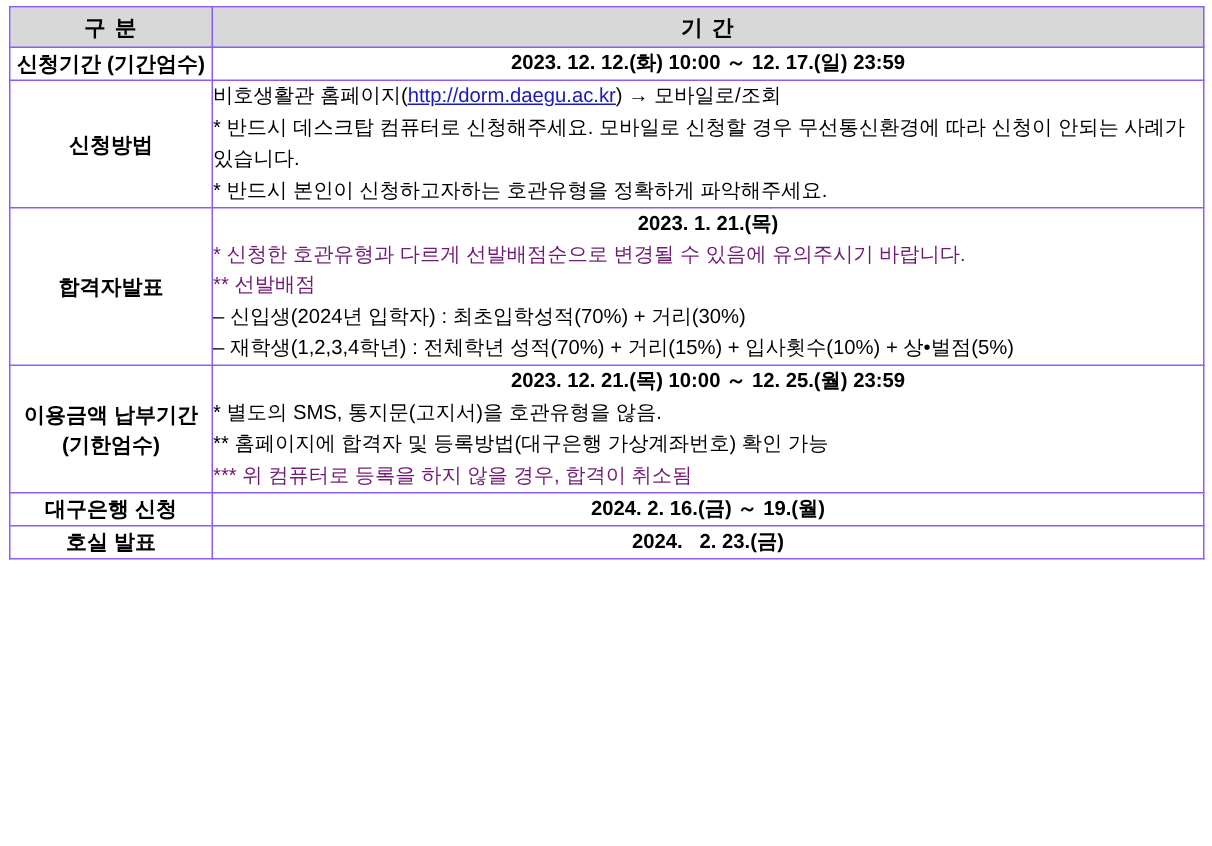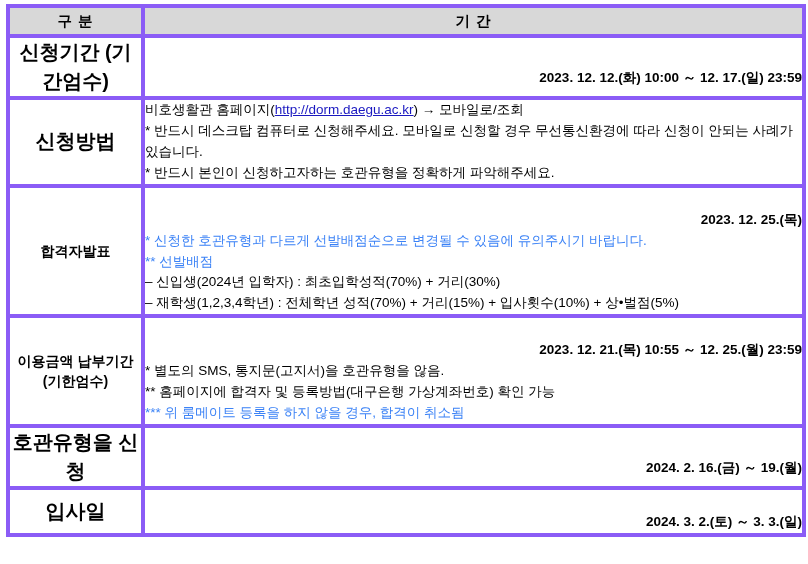--- a/index.html
+++ b/index.html
@@ -20,51 +20,51 @@
     height: 564px;
     box-sizing: border-box;
     padding: 4px 6px 6px 6px;
   }
   table.schedule {
     border-collapse: collapse;
     width: 796px;
     table-layout: fixed;
   }
   table.schedule td, table.schedule th {
-    border: 4px solid #8b5cf6;
+    border: 1px solid #8b5cf6;
     padding: 0;
     vertical-align: middle;
   }
   thead th {
     background: #d8d8d8;
     font-weight: bold;
     font-size: 14.5px;
     text-align: center;
     height: 26px;
     letter-spacing: 1px;
   }
   col.c1 { width: 135px; }
   col.c2 { width: 661px; }
 
   td.label {
     text-align: center;
     font-weight: bold;
-    font-size: 20px;
+    font-size: 14px;
     line-height: 1.45;
     padding: 4px 2px;
   }
   td.content {
     padding: 6px 8px 6px 10px;
     font-size: 13.5px;
     line-height: 1.55;
   }
   .line { display: block; white-space: pre-wrap; }
-  .line.center { text-align: right; font-weight: bold; margin-top: 22px; }
+  .line.center { text-align: center; font-weight: bold; }
   .line.left { text-align: left; font-weight: normal; }
-  .line.red { color: #3b82f6; }
+  .line.red { color: #701a75; }
   .line.bold { font-weight: bold; }
   a.link {
     color: #1a18c0;
     text-decoration: underline;
   }
   .tall-row td.label { font-size: 14px; }
 </style>
 </head>
 <body>
 
@@ -95,49 +95,49 @@
         <td class="content">
           <span class="line left"><span>비호생활관 홈페이지(</span><a class="link" href="#">http://dorm.daegu.ac.kr</a><span>) → 모바일로/조회</span></span>
           <span class="line left">* 반드시 데스크탑 컴퓨터로 신청해주세요. 모바일로 신청할 경우 무선통신환경에 따라 신청이 안되는 사례가 있습니다.</span>
           <span class="line left">* 반드시 본인이 신청하고자하는 호관유형을 정확하게 파악해주세요.</span>
         </td>
       </tr>
 
       <tr class="tall-row">
         <td class="label">합격자발표</td>
         <td class="content">
-          <span class="line center bold">2023. 12. 25.(목)</span>
+          <span class="line center bold">2023. 1. 21.(목)</span>
           <span class="line left red">* 신청한 호관유형과 다르게 선발배점순으로 변경될 수 있음에 유의주시기 바랍니다.</span>
           <span class="line left red">** 선발배점</span>
           <span class="line left">– 신입생(2024년 입학자) : 최초입학성적(70%) + 거리(30%)</span>
           <span class="line left">– 재학생(1,2,3,4학년) : 전체학년 성적(70%) + 거리(15%) + 입사횟수(10%) + 상•벌점(5%)</span>
         </td>
       </tr>
 
       <tr class="tall-row">
         <td class="label">이용금액
 납부기간
 (기한엄수)</td>
         <td class="content">
-          <span class="line center bold">2023. 12. 21.(목) 10:55 ～ 12. 25.(월) 23:59</span>
+          <span class="line center bold">2023. 12. 21.(목) 10:00 ～ 12. 25.(월) 23:59</span>
           <span class="line left">* 별도의 SMS, 통지문(고지서)을 호관유형을 않음.</span>
           <span class="line left">** 홈페이지에 합격자 및 등록방법(대구은행 가상계좌번호) 확인 가능</span>
-          <span class="line left red">*** 위 룸메이트 등록을 하지 않을 경우, 합격이 취소됨</span>
+          <span class="line left red">*** 위 컴퓨터로 등록을 하지 않을 경우, 합격이 취소됨</span>
         </td>
       </tr>
 
       <tr>
-        <td class="label">호관유형을 신청</td>
+        <td class="label">대구은행 신청</td>
         <td class="content">
           <span class="line center bold">2024. 2. 16.(금) ～ 19.(월)</span>
         </td>
       </tr>
 
-
       <tr>
-        <td class="label">입사일</td>
+        <td class="label">호실 발표</td>
         <td class="content">
-          <span class="line center bold">2024. 3. 2.(토) ～ 3. 3.(일)</span>
+          <span class="line center bold">2024.   2. 23.(금)</span>
         </td>
       </tr>
+
     </tbody>
   </table>
 </div>
 
 </body></html>

